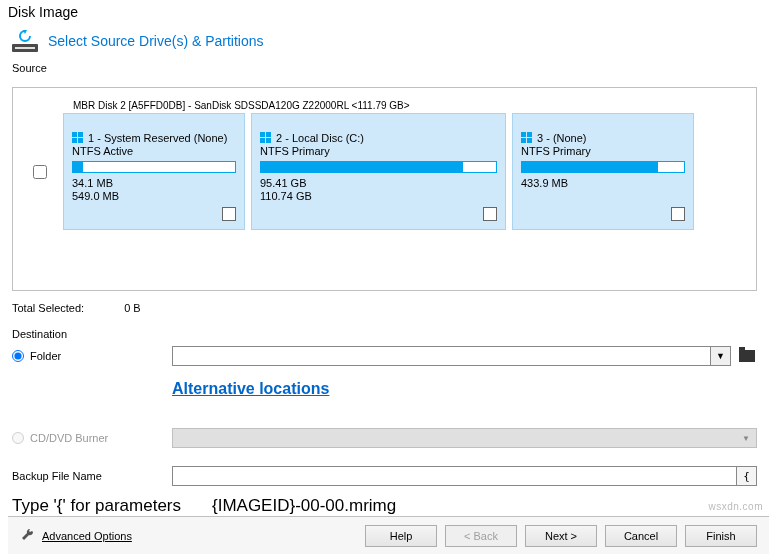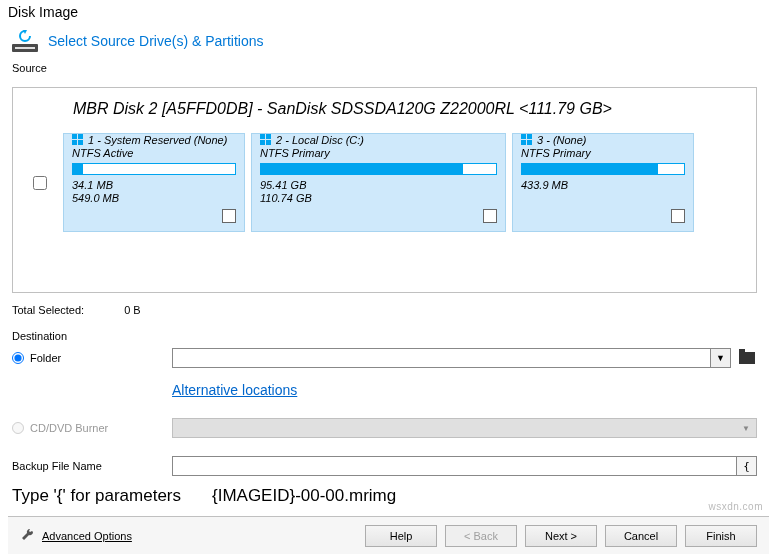--- a/index.html
+++ b/index.html
@@ -7,25 +7,25 @@
     .window-title { padding: 4px 8px; font-size: 14px; }
     .header-row { display: flex; align-items: center; gap: 10px; padding: 6px 12px 10px 12px; }
     .drive-icon { width: 26px; height: 22px; position: relative; }
     .drive-icon .base { position:absolute; bottom:0; left:0; width:26px; height:8px; background:#4a4a4a; border-radius:1px; }
     .drive-icon .slot { position:absolute; bottom:3px; left:3px; width:20px; height:2px; background:#e0e0e0; }
     .drive-icon .arrow { position:absolute; top:0; left:6px; width:14px; height:12px; }
     .header-title { color:#0078D7; font-size:14px; }
     .content { padding: 0 12px; }
     .source-label { font-size:11px; margin-bottom:13px; }
     .source-box { border:1px solid #c0c0c0; padding:12px 20px 60px 20px; position:relative; min-height:160px; }
-    .disk-header { font-size:16px; margin-left:40px; margin-bottom:15px;font-style:italic; }
+    .disk-header { font-size:10px; margin-left:40px; margin-bottom:2px; }
     .disk-row { display:flex; align-items:center; gap:16px; }
     .disk-checkbox { width:14px; height:14px; flex-shrink:0; }
     .partitions { display:flex; gap:6px; flex:1; }
-    .partition { background:#cfe9fb; border:1px solid #a8d4f0; padding:0 8px 26px 8px; position:relative;font-style:italic; }
+    .partition { background:#cfe9fb; border:1px solid #a8d4f0; padding:18px 8px 26px 8px; position:relative; }
     .partition:nth-child(1){ flex: 0 0 182px; }
     .partition:nth-child(2){ flex: 0 0 255px; }
     .partition:nth-child(3){ flex: 0 0 182px; }
     .part-title-row { display:flex; align-items:center; gap:4px; font-size:11px; }
     .win-icon { width:12px; height:12px; display:grid; grid-template-columns:5px 5px; grid-template-rows:5px 5px; gap:1px; }
     .win-icon span { background:#00A4EF; }
     .part-sub { font-size:11px; margin-top:1px;}
     .bar { height:12px; background:#fff; margin-top:4px; position:relative; border:1px solid #00A4EF;}
     .bar-fill { height:100%; background:#00A4EF; }
     .sizes { font-size:11px; margin-top:4px; line-height:13px; }
@@ -35,21 +35,21 @@
     .dest-label { font-size:11px; margin-top:14px; margin-bottom:6px; }
     .dest-grid { display:grid; grid-template-columns:160px 1fr; row-gap:18px; align-items:center; }
     .radio-row { display:flex; align-items:center; gap:6px; font-size:11px; }
     input[type=radio]{ width:12px; height:12px; }
     .folder-input-row { display:flex; align-items:stretch; }
     .folder-input { flex:1; border:1px solid #888; height:20px; padding:0 4px; font-size:11px; }
     .dropdown-btn { width:20px; border:1px solid #888; border-left:none; background:#f0f0f0; display:flex; align-items:center; justify-content:center; font-size:9px; }
     .browse-btn { width:20px; border:none; margin-left:6px; display:flex; align-items:center; justify-content:center;}
     .browse-icon { width:16px; height:12px; background:#333; position:relative; }
     .browse-icon:before { content:""; position:absolute; top:-3px; left:0; width:6px; height:3px; background:#333;}
-    .alt-link { color:#0066cc; font-size:14px; text-decoration:underline; grid-column:2; margin-top:-4px; margin-bottom:2px;}
+    .alt-link { color:#0066cc; font-size:16px; text-decoration:underline; grid-column:2; margin-top:-4px; margin-bottom:12px;font-weight:bold;}
     .disabled-input { background:#e0e0e0; border:1px solid #c0c0c0; height:20px; position:relative; }
     .disabled-input .chev { position:absolute; right:6px; top:5px; font-size:8px; color:#888;}
     .backup-input-row { display:flex; }
     .backup-input { flex:1; border:1px solid #888; height:20px; padding:0 4px; font-size:11px;}
     .brace-btn { width:20px; border:1px solid #888; border-left:none; background:#f4f4f4; display:flex; align-items:center; justify-content:center; font-family:monospace; }
     .example-row { font-size:17px; margin-top:10px; display:flex; }
     .example-row .lbl { width:200px; }
     .footer { position:absolute; bottom:0; left:8px; right:0; border-top:1px solid #c0c0c0; padding:6px 12px; display:flex; align-items:center; background:#f6f6f6; height:38px;}
     .adv-link { display:flex; align-items:center; gap:6px; font-size:11px; text-decoration:underline; }
     .wrench { width:16px; height:16px; }

